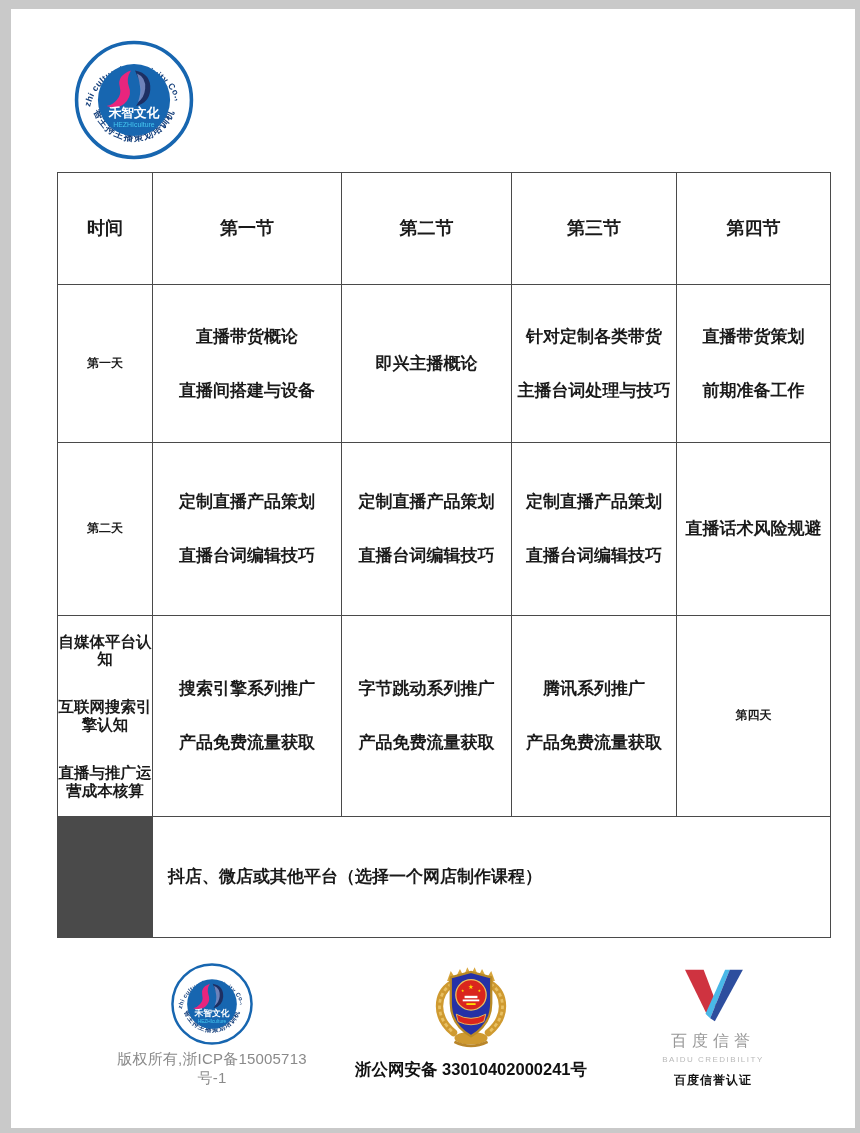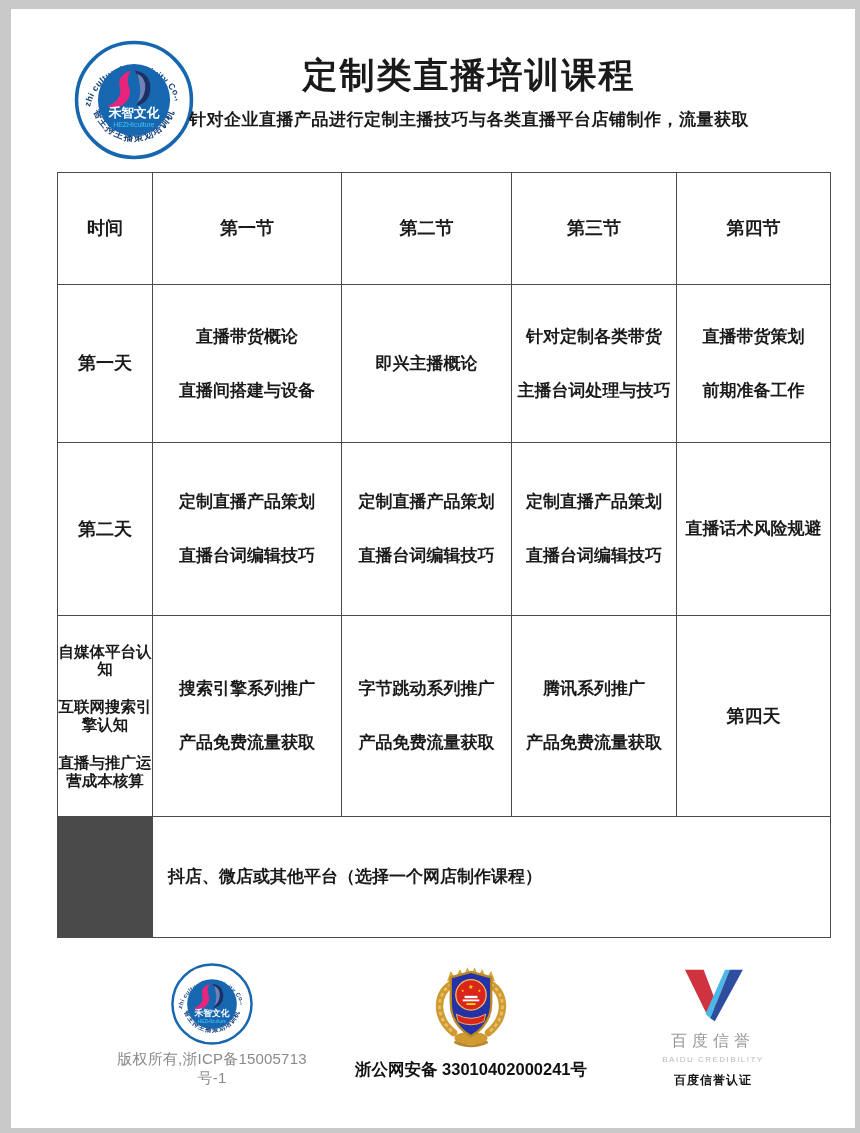--- a/index.html
+++ b/index.html
@@ -23,22 +23,22 @@
     grid-template-columns:94px 188px 169px 164px 153px;
     grid-template-rows:111px 157px 172px 200px 120px;
     gap:1px;background:#4a4a4a;border:1px solid #4a4a4a;
   }
   .cell{
     background:#ffffff;display:flex;flex-direction:column;
     align-items:center;justify-content:center;gap:34px;
     font-weight:700;font-size:17px;text-align:center;line-height:1.15;
   }
   .cell.head{font-size:18px;}
-  .cell.day{font-size:18px;}
-  .cell.lines3{gap:20px;font-size:15.5px;}
+  .cell.day{font-size:12px;}
+  .cell.lines3{gap:30px;font-size:15.5px;}
   .cell.spanfull{grid-column:2 / 6;flex-direction:row;justify-content:flex-start;padding-left:15px;text-align:left;}
   
   .footer-group{position:absolute;text-align:center;}
   #footer-left{left:104px;top:953px;width:194px;}
   #footer-left svg{width:84px;height:84px;}
   .copyright-text{font-size:15px;color:#8a8a8a;margin-top:0;letter-spacing:.2px;}
   #footer-mid{left:330px;top:950px;width:260px;}
   #footer-mid svg{width:92px;height:92px;}
   .police-text{font-size:16.5px;font-weight:700;color:#111;margin-top:4px;}
   #footer-right{left:628px;top:958px;width:148px;}
@@ -63,24 +63,20 @@
       <textPath href="#arcB1" startOffset="50%" text-anchor="middle">禾智主持主播策划培训机构</textPath>
     </text>
     <circle cx="60" cy="60" r="35.5" fill="#1766b0"></circle>
     <path d="M57 31 q-14 5 -11 16 q2 8 -3 13 q-4 5 -10 6 q13 4 20 -5 q5 -7 2 -14 q-3 -8 2 -16 z" fill="#e8257d"></path>
     <path d="M61 31 q16 3 15 19 q-1 13 -14 16 q7 -9 5 -18 q-2 -9 -6 -17 z" fill="#1d2f63"></path>
     <path d="M63 34 q9 4 8 15 q-1 9 -7 13 q3 -9 2 -15 q-1 -7 -3 -13 z" fill="#7d90c9" opacity="0.85"></path>
     <text x="60" y="77" text-anchor="middle" font-size="12.5" font-weight="700" fill="#ffffff">禾智文化</text>
     <text x="60" y="87" text-anchor="middle" font-size="6.8" fill="#45c8f0">HEZHIculture</text>
   </svg>
 
-  <div class="title-block">
-    <div class="main-title">定制类直播培训课程</div>
-    <div class="sub-title">针对企业直播产品进行定制主播技巧与各类直播平台店铺制作，流量获取</div>
-  </div>
 
   <div class="course-table">
 
     <div class="cell head">时间</div>
     <div class="cell head">第一节</div>
     <div class="cell head">第二节</div>
     <div class="cell head">第三节</div>
     <div class="cell head">第四节</div>
 
     <div class="cell day">第一天</div>

